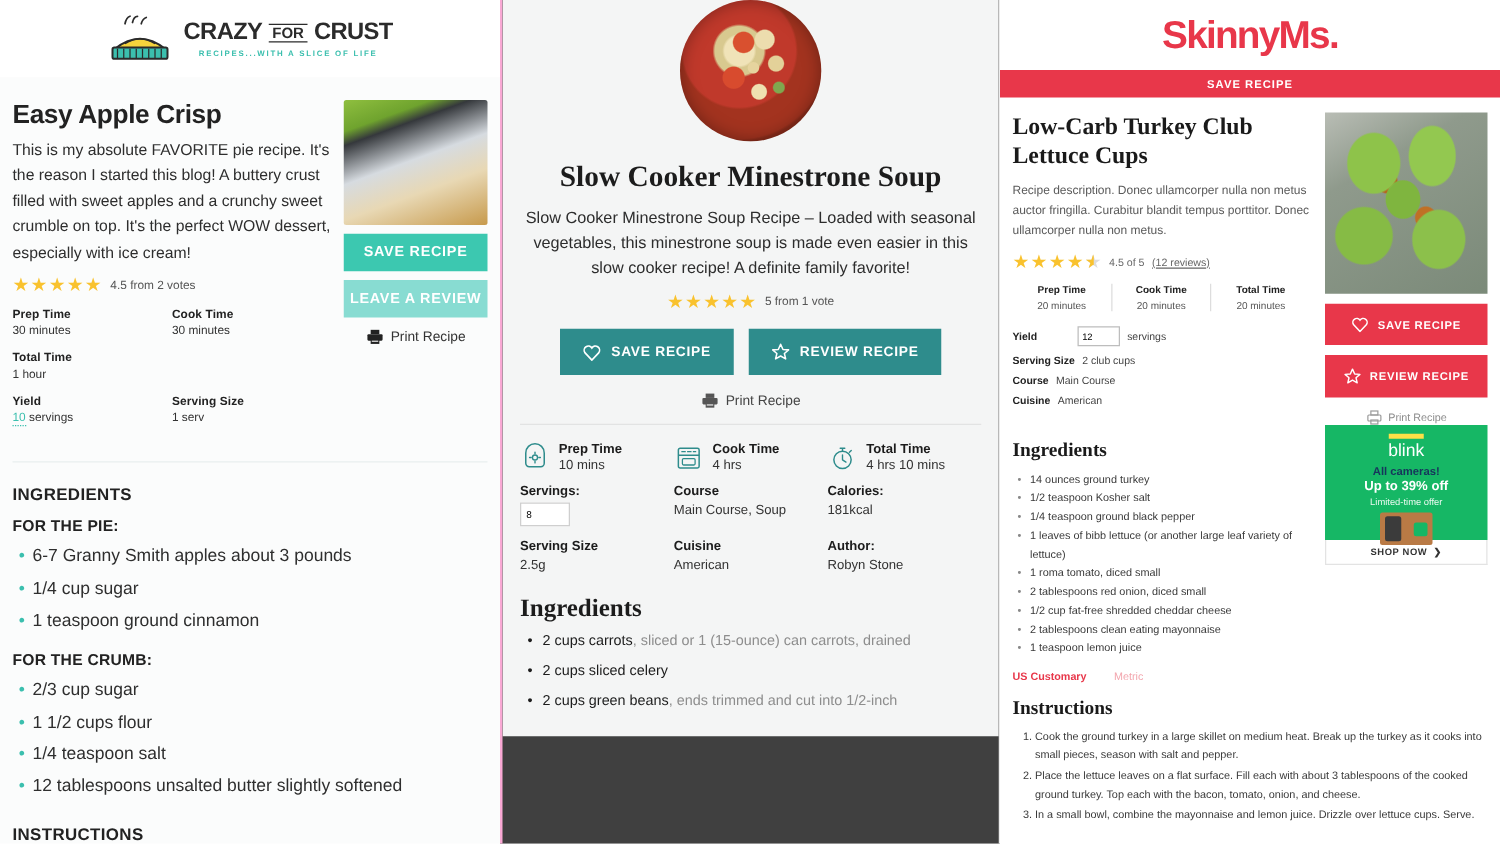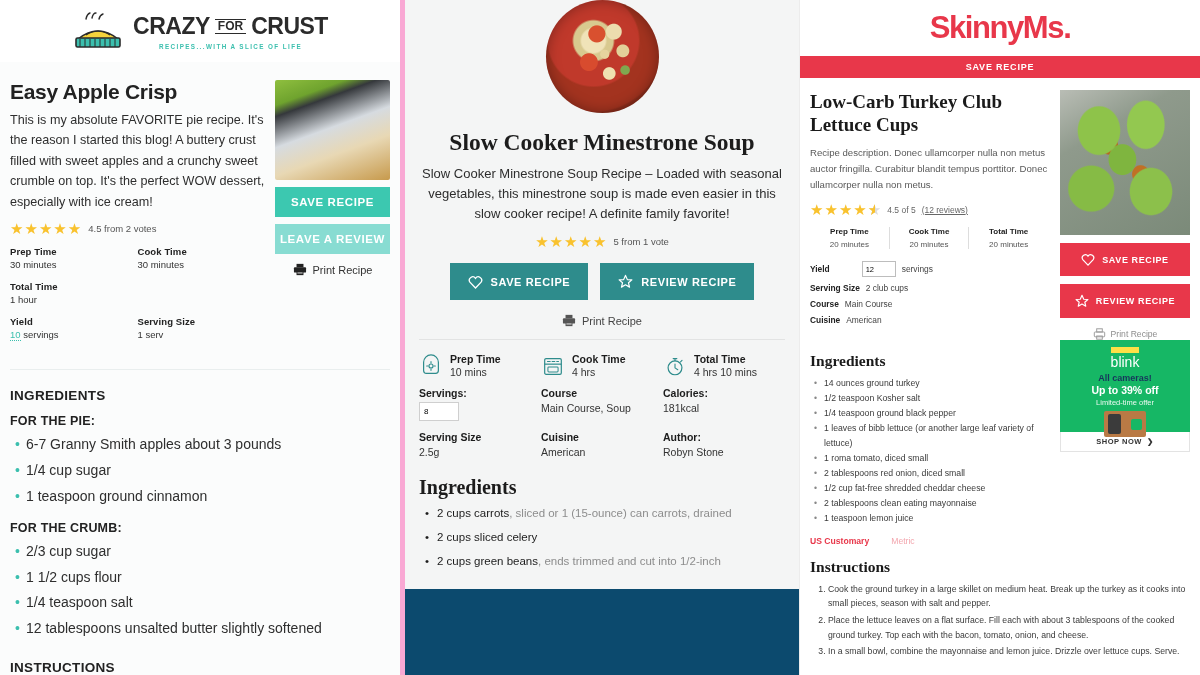--- a/index.html
+++ b/index.html
@@ -18,21 +18,21 @@
   .star.half { position:relative; color:#ddd; }
   .star.half::before { content:"★"; position:absolute; left:0; top:0; width:50%; overflow:hidden; color:#F9C22E; }
 
   
   .p1 { background:#fff; }
   .p1-header { height:62px; display:flex; align-items:center; justify-content:center; background:#fff; }
   .cfc-logo { display:flex; align-items:center; gap:9px; }
   .cfc-pie { width:52px; height:40px; position:relative; }
   .cfc-word { display:flex; flex-direction:column; align-items:center; }
   .cfc-line1 { display:flex; align-items:center; gap:5px; }
-  .cfc-main { font-family:"Liberation Sans Narrow","Liberation Sans",sans-serif; font-weight:bold; font-size:23px; letter-spacing:-0.5px; color:#2b2b2b; }
+  .cfc-main { font-family:"Liberation Sans Narrow","Liberation Sans",sans-serif; font-weight:bold; font-size:19px; letter-spacing:-0.5px; color:#2b2b2b; }
   .cfc-for { font-size:12px; font-weight:bold; color:#2b2b2b; border-top:1.5px solid #2b2b2b; border-bottom:1.5px solid #2b2b2b; padding:0 3px; line-height:13px;}
   .cfc-tag { font-size:6.3px; letter-spacing:1.4px; color:#3bbfae; margin-top:3px; font-weight:bold; }
 
   .p1-body { padding:0; background:#fbfcfc; min-height:613px; }
   .p1-card { padding:18px 10px 10px 10px; background:#fbfcfc; }
   .p1-top { display:flex; gap:10px; }
   .p1-left { flex:1; min-width:0; }
   .p1-right { width:115px; flex:none; }
   .p1-title { font-family:"Liberation Sans Narrow","Liberation Sans",sans-serif; font-size:21px; font-weight:bold; color:#222; letter-spacing:-0.3px; margin-bottom:6px; }
   .p1-desc { font-size:12.6px; line-height:1.62; color:#2e2e2e; }
@@ -54,21 +54,21 @@
   .p1-sec { padding:0 10px; }
   .p1-h2 { font-family:"Liberation Sans Narrow","Liberation Sans",sans-serif; font-weight:bold; font-size:13.5px; color:#222; letter-spacing:0.3px; margin:18px 0 10px; }
   .p1-h3 { font-family:"Liberation Sans Narrow","Liberation Sans",sans-serif; font-weight:bold; font-size:12.5px; color:#222; letter-spacing:0.2px; margin:11px 0 4px; }
   .p1-ul { list-style:none; }
   .p1-ul li { position:relative; padding-left:16px; font-size:14px; color:#2e2e2e; line-height:1.85; }
   .p1-ul li::before { content:"•"; position:absolute; left:5px; color:#3bbfae; }
   .p1-ol { margin-left:28px; }
   .p1-ol li { font-size:11px; color:#2e2e2e; line-height:1.55; }
 
   
-  .p2 { background:#0c4a6e; border-left:5px solid #f9a8d4; border-right:1px solid #ececec; }
+  .p2 { background:#404040; border-left:2px solid #f9a8d4; border-right:1px solid #ececec; }
   .p2-header { height:58px; display:flex; align-items:center; justify-content:center; }
   .aap-logo { font-family:"Liberation Sans","DejaVu Sans",sans-serif; font-size:30px; color:#79b2b2; letter-spacing:-0.6px; }
   .p2-card { background:#f4f5f5; margin-top:0; padding:0 14px 12px; position:relative; }
   .p2-photo-wrap { display:flex; justify-content:center; margin-top:-58px; }
   .p2-photo { width:113px; height:113px; border-radius:50%; overflow:hidden;
     background:radial-gradient(circle at 42% 36%, #f0e3b8 0 12%, #d8c98f 14% 20%, #c0392b 22% 46%, #a3331f 48% 72%, #8d2d1b 74% 100%);
     box-shadow:inset 0 0 14px rgba(0,0,0,.35); position:relative; }
   .p2-photo::after { content:""; position:absolute; inset:0; border-radius:50%;
     background:
       radial-gradient(circle at 60% 28%, #ecddae 0 7%, transparent 8%),
@@ -144,21 +144,21 @@
   .p3-ul { list-style:none; }
   .p3-ul li { position:relative; padding-left:14px; font-size:8.7px; line-height:1.72; color:#3a3a3a; }
   .p3-ul li::before { content:"•"; position:absolute; left:4px; color:#888; }
   .p3-units { display:flex; gap:22px; margin-top:10px; padding:0 10px; }
   .p3-units .u { font-size:8.6px; font-weight:bold; color:#e8374a; cursor:pointer; }
   .p3-units .u.off { color:#f3a6ae; font-weight:normal; }
   .p3-ol { margin-left:18px; }
   .p3-ol li { font-size:8.7px; line-height:1.68; color:#3a3a3a; margin-bottom:2px; }
   .ad { width:130px; }
   .ad-box { width:130px; height:92px; background:#16b765; position:relative; text-align:center; padding-top:7px; }
-  .ad-blink { font-size:14px; color:#fff; font-family:"Liberation Sans","DejaVu Sans",sans-serif; display:inline-block; border-top:6px solid #fde047; padding-top:1px; }
+  .ad-blink { font-size:14px; color:#fff; font-family:"Liberation Sans","DejaVu Sans",sans-serif; display:inline-block; border-top:4px solid #fde047; padding-top:1px; }
   .ad-l1 { font-size:9px; color:#17355c; font-weight:bold; margin-top:2px; }
   .ad-l2 { font-size:10.5px; color:#fff; font-weight:bold; margin-top:1px; }
   .ad-l3 { font-size:7.5px; color:#eafaf0; margin-top:2px; }
   .ad-img { width:42px; height:26px; margin:4px auto 0; background:#b97a45; border-radius:2px; position:relative; }
   .ad-img::before { content:""; position:absolute; left:4px; top:3px; width:13px; height:20px; background:#3b3b3b; border-radius:2px; }
   .ad-img::after { content:""; position:absolute; right:4px; top:8px; width:11px; height:11px; background:#16b765; border-radius:2px; }
   .ad-cta { display:flex; align-items:center; justify-content:center; gap:5px; border:1px solid #e3e3e3; border-top:0;
     height:20px; font-size:7.5px; font-weight:bold; color:#333; letter-spacing:0.5px; cursor:pointer; }
   .ico { display:inline-flex; align-items:center; }
 </style>

